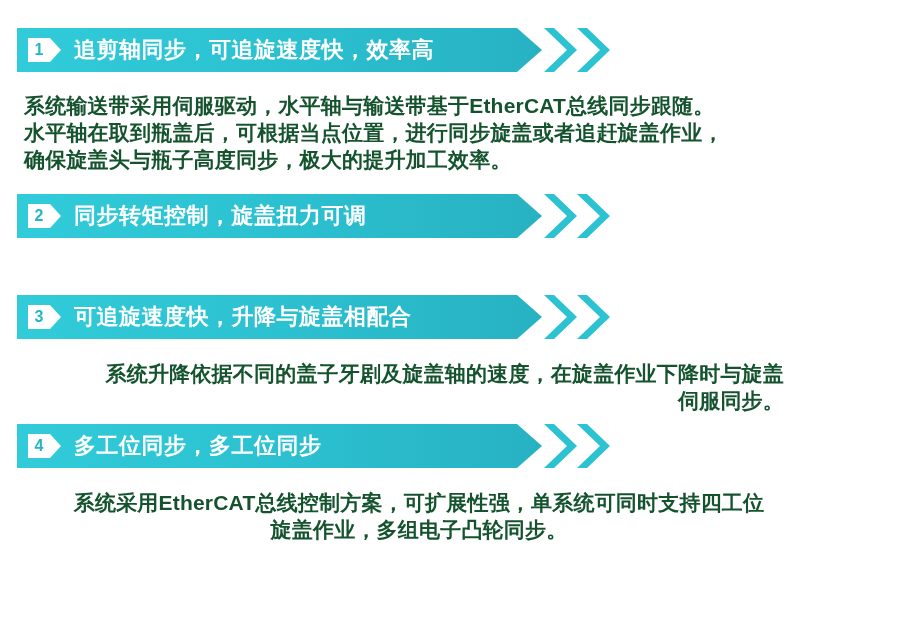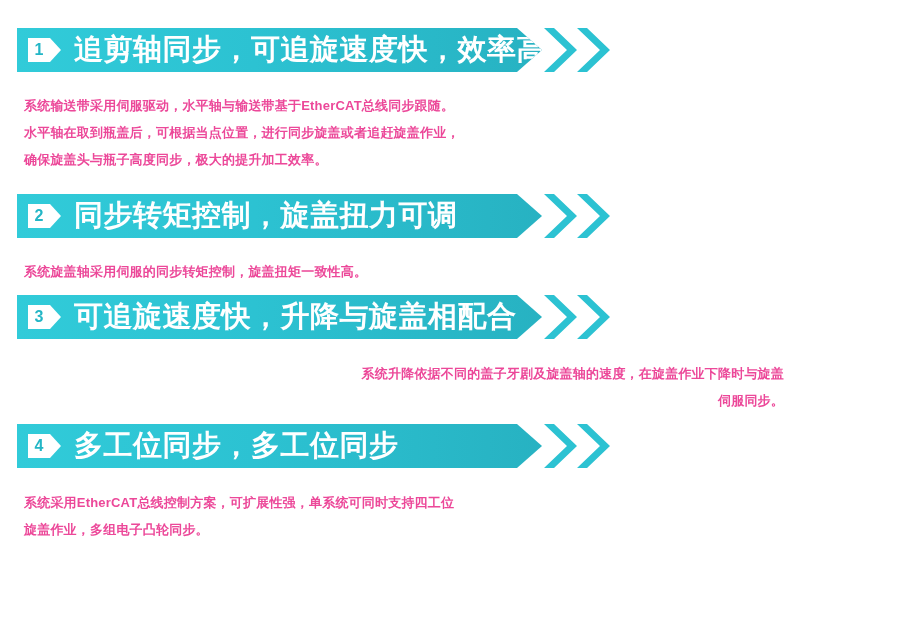--- a/index.html
+++ b/index.html
@@ -83,60 +83,60 @@
     text-align: center;
     color: #23b6c6;
     font-size: 16px;
     font-weight: bold;
     font-family: "Liberation Sans", "DejaVu Sans", sans-serif;
   }
 
   .banner-title {
     margin-left: 13px;
     color: #ffffff;
-    font-size: 29px;
+    font-size: 22px;
     font-weight: bold;
     letter-spacing: 0.5px;
     white-space: nowrap;
     font-family: "Liberation Sans", "DejaVu Sans", sans-serif;
   }
 
   .chev {
     position: absolute;
     top: 0;
     width: 34px;
     height: 44px;
   }
   .chev-1 { left: 527px; }
   .chev-2 { left: 560px; }
   .chev svg { display: block; }
 
   
   .body-text {
     margin: 0;
     padding: 0;
-    color: #ec4899;
-    font-size: 13px;
+    color: #14532d;
+    font-size: 21px;
     font-weight: bold;
     line-height: 27px;
     letter-spacing: 0.2px;
     font-family: "Liberation Sans", "DejaVu Sans", sans-serif;
     white-space: pre-line;
   }
 
   
   #sec-1 { position: absolute; left: 0;  top: 28px;  }
   #sec-2 { position: absolute; left: 0;  top: 194px; }
   #sec-3 { position: absolute; left: 0;  top: 295px; }
   #sec-4 { position: absolute; left: 0;  top: 424px; }
 
   .body-wrap-1 { margin: 20px 0 0 24px; width: 800px; }
   .body-wrap-2 { margin: 20px 0 0 24px; width: 800px; }
   .body-wrap-3 { margin: 21px 0 0 24px; width: 760px; text-align: right; }
-  .body-wrap-4 { margin: 21px 0 0 24px; width: 790px; }
+  .body-wrap-4 { margin: 21px 0 0 24px; width: 790px; text-align: center; }
 </style>
 </head>
 <body>
 
 <div class="page">
 
   <div class="section" id="sec-1">
     <div class="banner">
       <div class="banner-bar">
         <div class="badge">
@@ -178,23 +178,20 @@
         <svg width="34" height="44" viewBox="0 0 34 44" xmlns="http://www.w3.org/2000/svg">
           <polygon points="0,0 10,0 33,22 10,44 0,44 23,22" fill="#2cc2d2"></polygon>
         </svg>
       </div>
       <div class="chev chev-2">
         <svg width="34" height="44" viewBox="0 0 34 44" xmlns="http://www.w3.org/2000/svg">
           <polygon points="0,0 10,0 33,22 10,44 0,44 23,22" fill="#2cc2d2"></polygon>
         </svg>
       </div>
     </div>
-    <div class="body-wrap-2">
-      <p class="body-text">系统旋盖轴采用伺服的同步转矩控制，旋盖扭矩一致性高。</p>
-    </div>
   </div>
 
   <div class="section" id="sec-3">
     <div class="banner">
       <div class="banner-bar">
         <div class="badge">
           <div class="badge-square"></div>
           <div class="badge-tip"></div>
           <div class="badge-num">3</div>
         </div>

